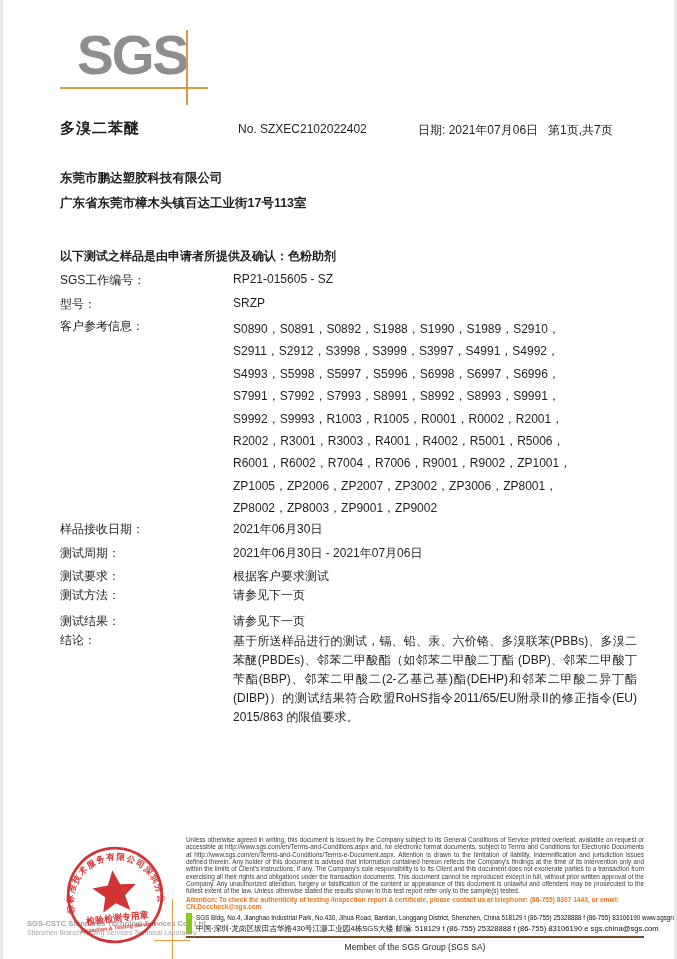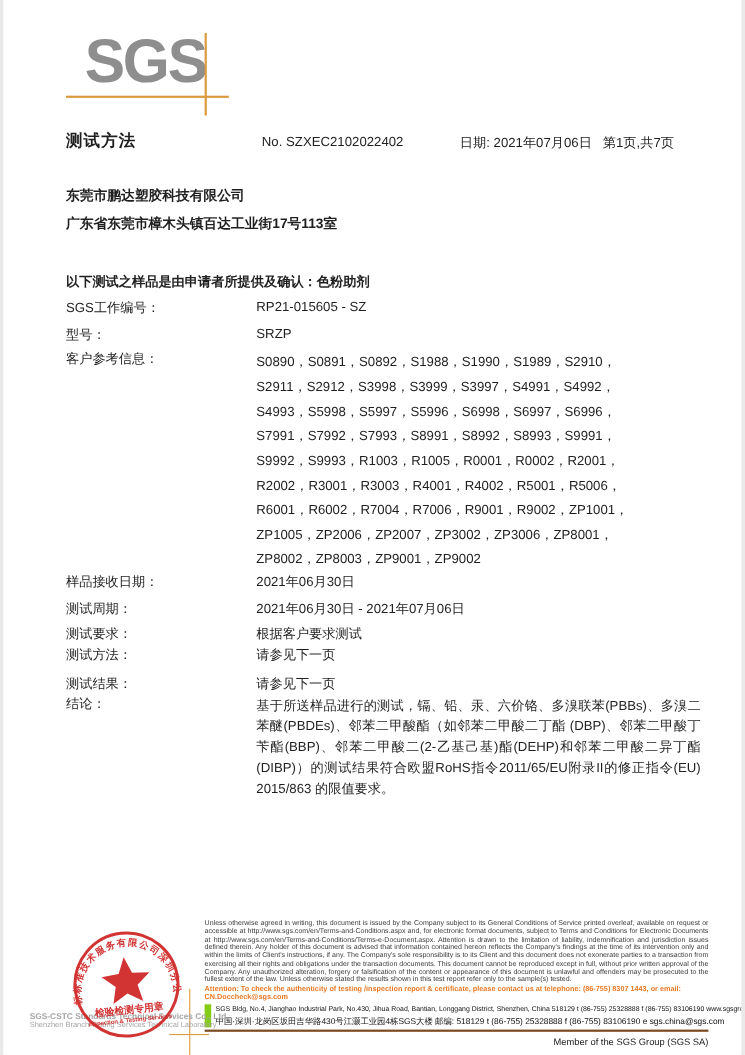--- a/index.html
+++ b/index.html
@@ -44,41 +44,41 @@
     text-align:justify;margin:0;
   }
   .attention{
     font-size:6.6px;line-height:7.6px;color:#e87722;font-weight:bold;
     margin:1px 0 0 0;
   }
   .addr-block{margin-top:2px;border-left:6px solid #84cc16;padding-left:4px;}
   .addr-en{font-size:6.3px;line-height:10px;white-space:nowrap;color:#111;}
   .addr-cn{font-size:7.6px;line-height:11px;white-space:nowrap;color:#111;}
   .addr-rule{height:2px;background:#7a4a21;margin-top:2px;}
-  .member-line{font-size:8.5px;color:#222;text-align:right;margin-top:4px;}
+  .member-line{font-size:8.5px;color:#222;text-align:center;margin-top:4px;}
   
   .stamp{position:absolute;left:60px;top:843px;width:104px;height:104px;z-index:3;opacity:.92;transform:rotate(-6deg);}
   .company-lines{position:absolute;left:24px;top:919px;width:170px;z-index:1;color:#a6a6a6;}
   .company-l1{font-size:7.6px;font-weight:bold;line-height:9px;white-space:nowrap;}
   .company-l2{font-size:6.8px;line-height:9px;white-space:nowrap;}
   
   .mark-v{position:absolute;left:169px;top:899px;width:1px;height:60px;background:#dc9a3f;}
   .mark-h{position:absolute;left:151px;top:940px;width:36px;height:1px;background:#dc9a3f;}
 </style>
 </head>
 <body>
 
 <div class="page">
 
   <div class="logo-text">SGS</div>
   <div class="logo-hline"></div>
   <div class="logo-vline"></div>
 
   <div class="title-row">
-    <span class="doc-title">测试方法</span>
+    <span class="doc-title">多溴二苯醚</span>
     <span class="report-no">No. SZXEC2102022402</span>
     <span class="date-label">日期: 2021年07月06日</span>
     <span class="page-label">第1页,共7页</span>
   </div>
 
   <div class="applicant">
     <div>东莞市鹏达塑胶科技有限公司</div>
     <div>广东省东莞市樟木头镇百达工业街17号113室</div>
   </div>
 

